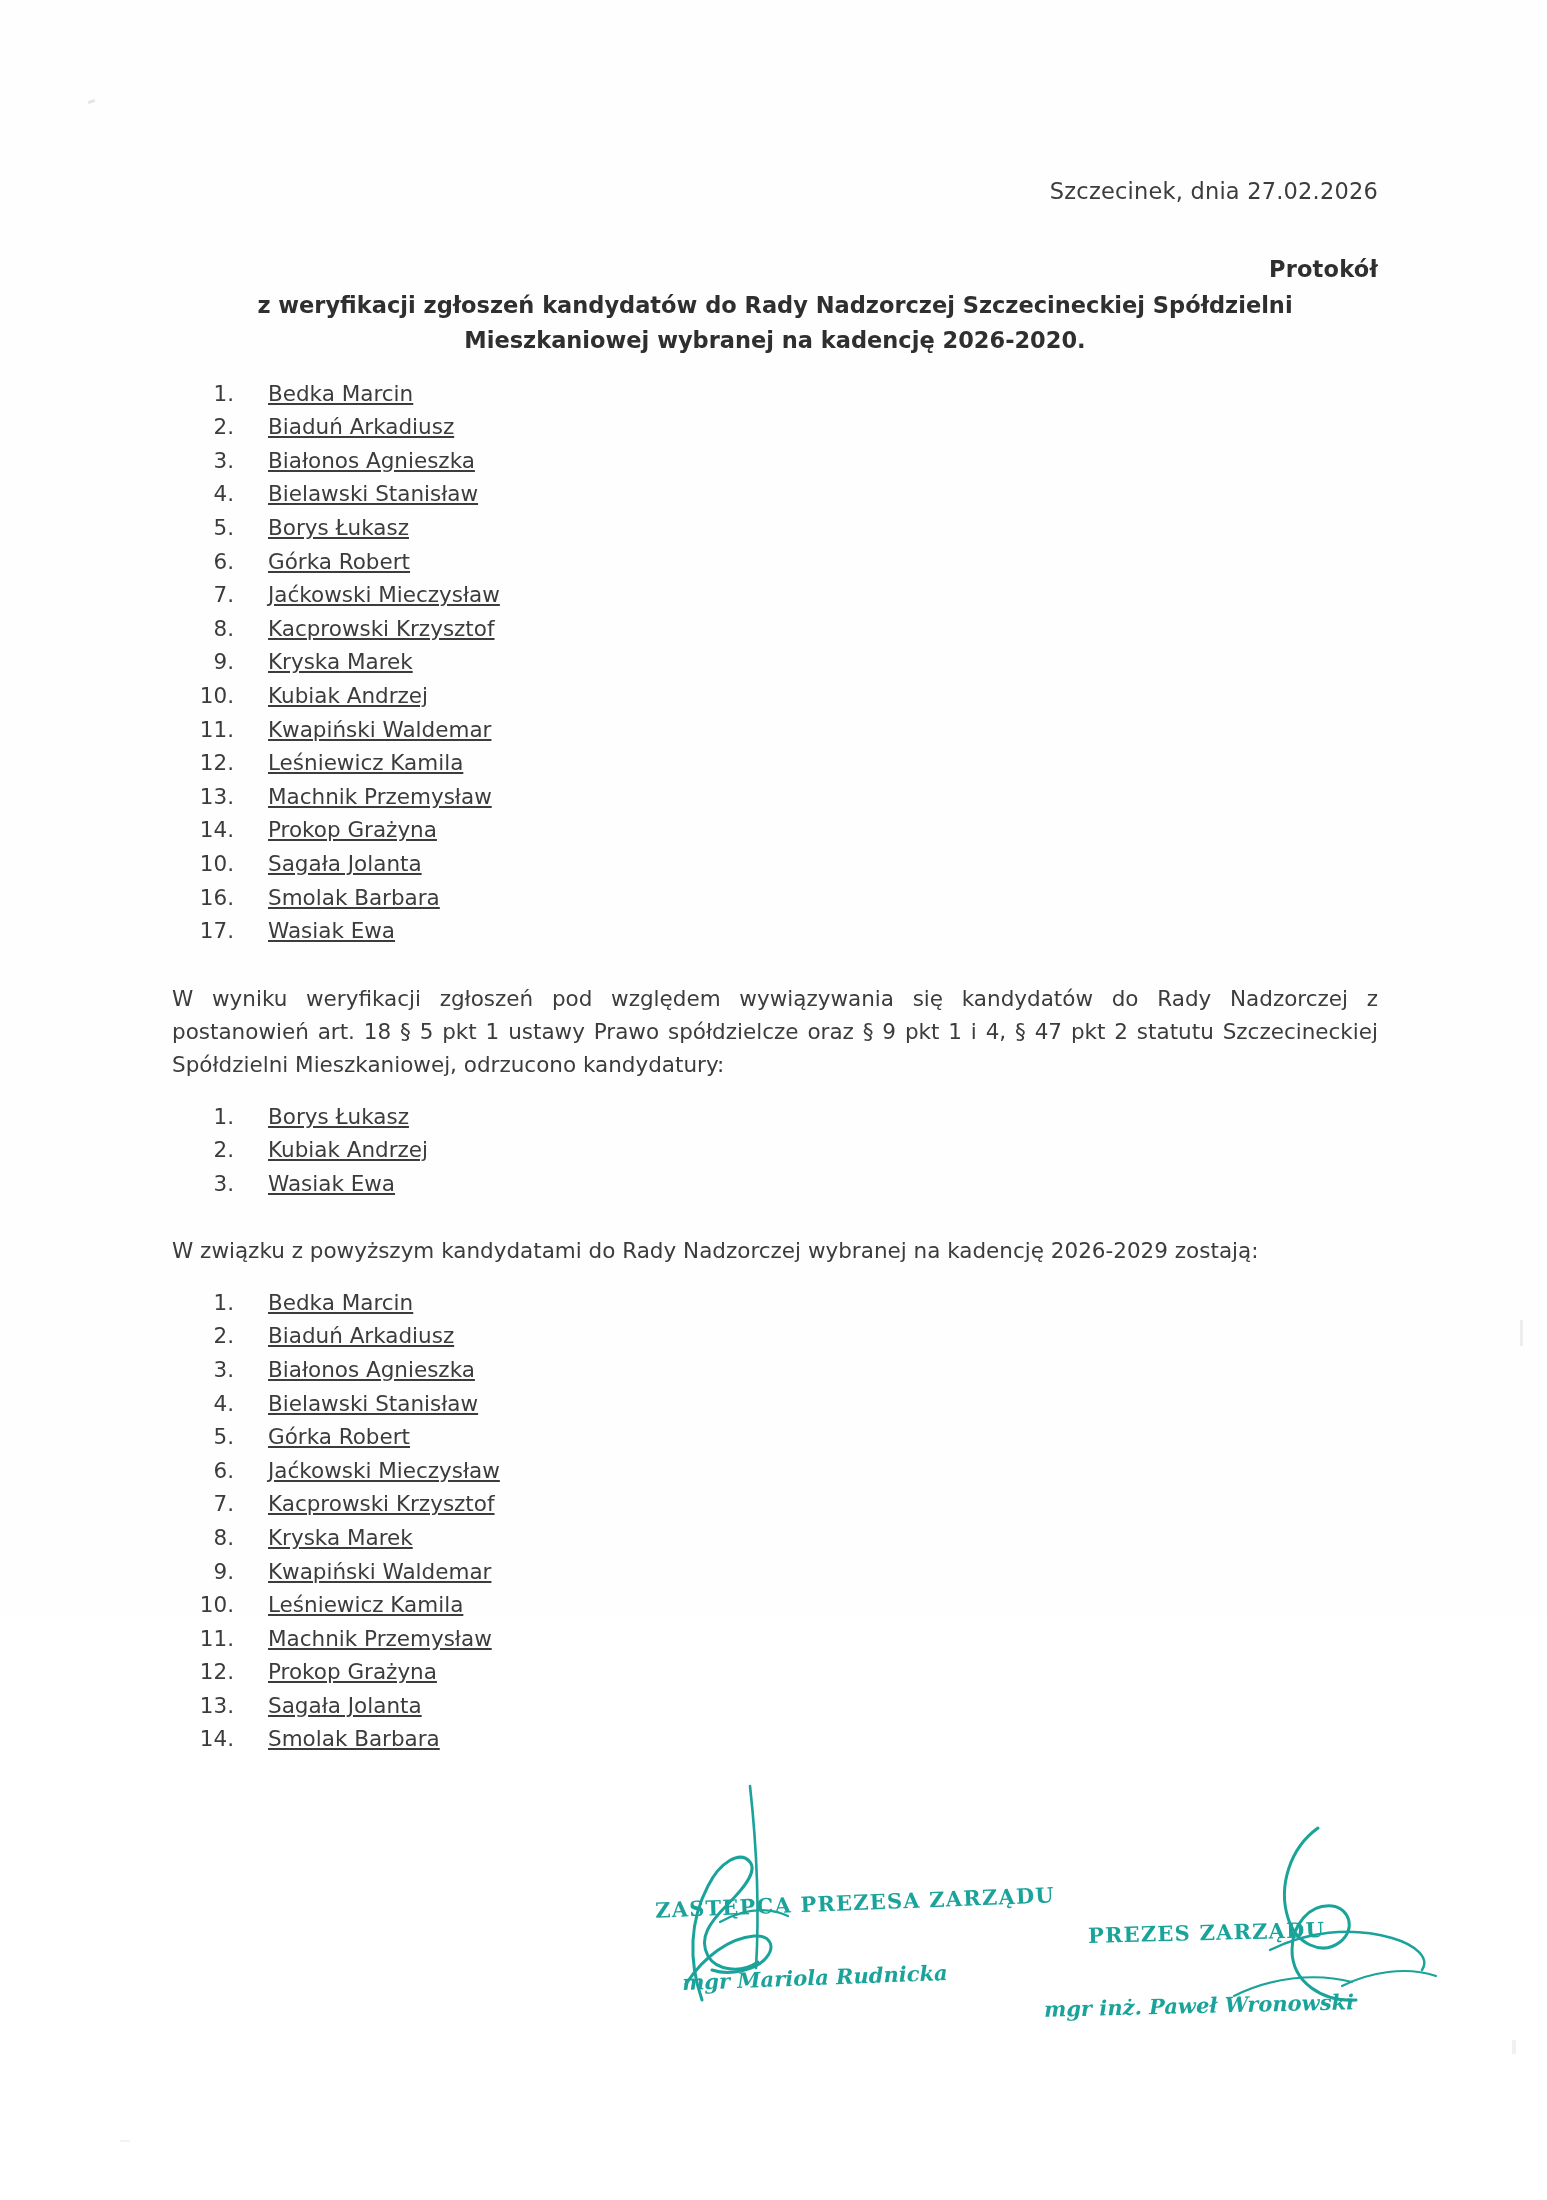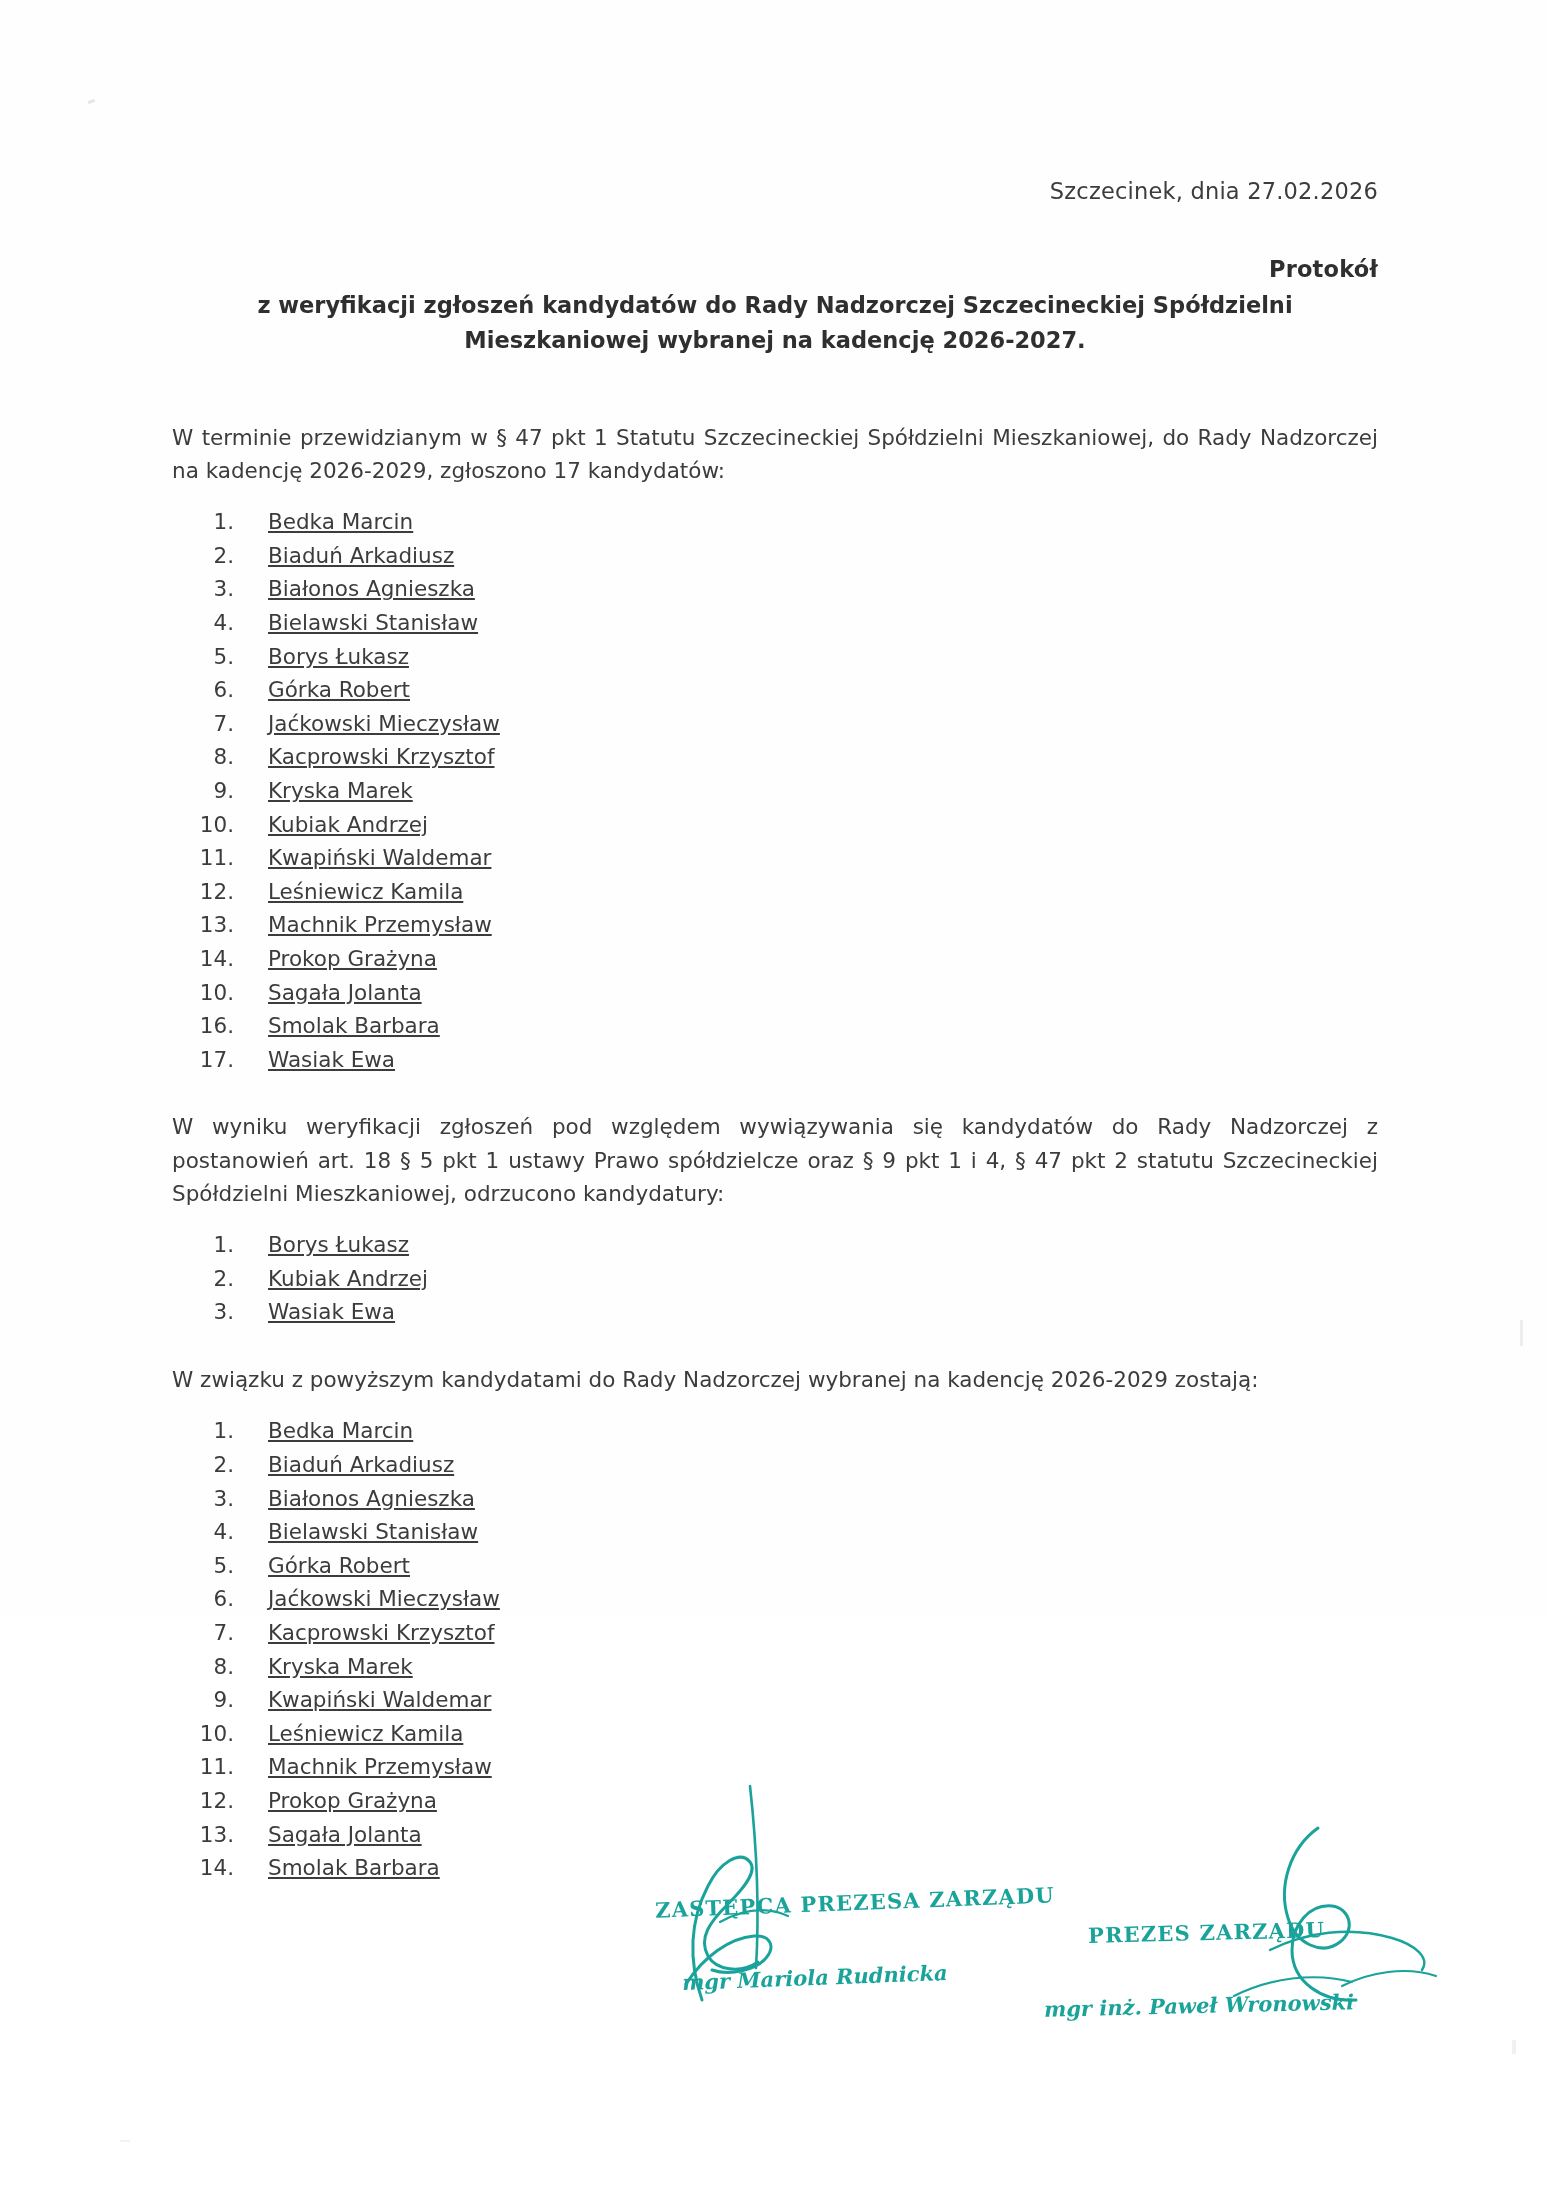--- a/index.html
+++ b/index.html
@@ -136,24 +136,23 @@
   <span class="speck s3"></span>
   <span class="speck s4"></span>
 
   <div class="content">
 
     <div class="date-line">Szczecinek, dnia 27.02.2026</div>
 
     <div class="title-block">
       <div class="t1">Protokół</div>
       <div class="t2">z weryfikacji zgłoszeń kandydatów do Rady Nadzorczej Szczecineckiej Spółdzielni</div>
-      <div class="t3">Mieszkaniowej wybranej na kadencję 2026-2027.</div>
+      <div class="t3">Mieszkaniowej wybranej na kadencję 2026-2020.</div>
     </div>
 
-    <div class="para para-1">W terminie przewidzianym w § 47 pkt 1 Statutu Szczecineckiej Spółdzielni Mieszkaniowej, do Rady Nadzorczej na kadencję 2026-2029, zgłoszono 17 kandydatów:</div>
 
     <ol class="names" id="list-all">
         <li><span class="num">1.</span><span class="nm">Bedka Marcin</span></li>
         <li><span class="num">2.</span><span class="nm">Biaduń Arkadiusz</span></li>
         <li><span class="num">3.</span><span class="nm">Białonos Agnieszka</span></li>
         <li><span class="num">4.</span><span class="nm">Bielawski Stanisław</span></li>
         <li><span class="num">5.</span><span class="nm">Borys Łukasz</span></li>
         <li><span class="num">6.</span><span class="nm">Górka Robert</span></li>
         <li><span class="num">7.</span><span class="nm">Jaćkowski Mieczysław</span></li>
         <li><span class="num">8.</span><span class="nm">Kacprowski Krzysztof</span></li>

